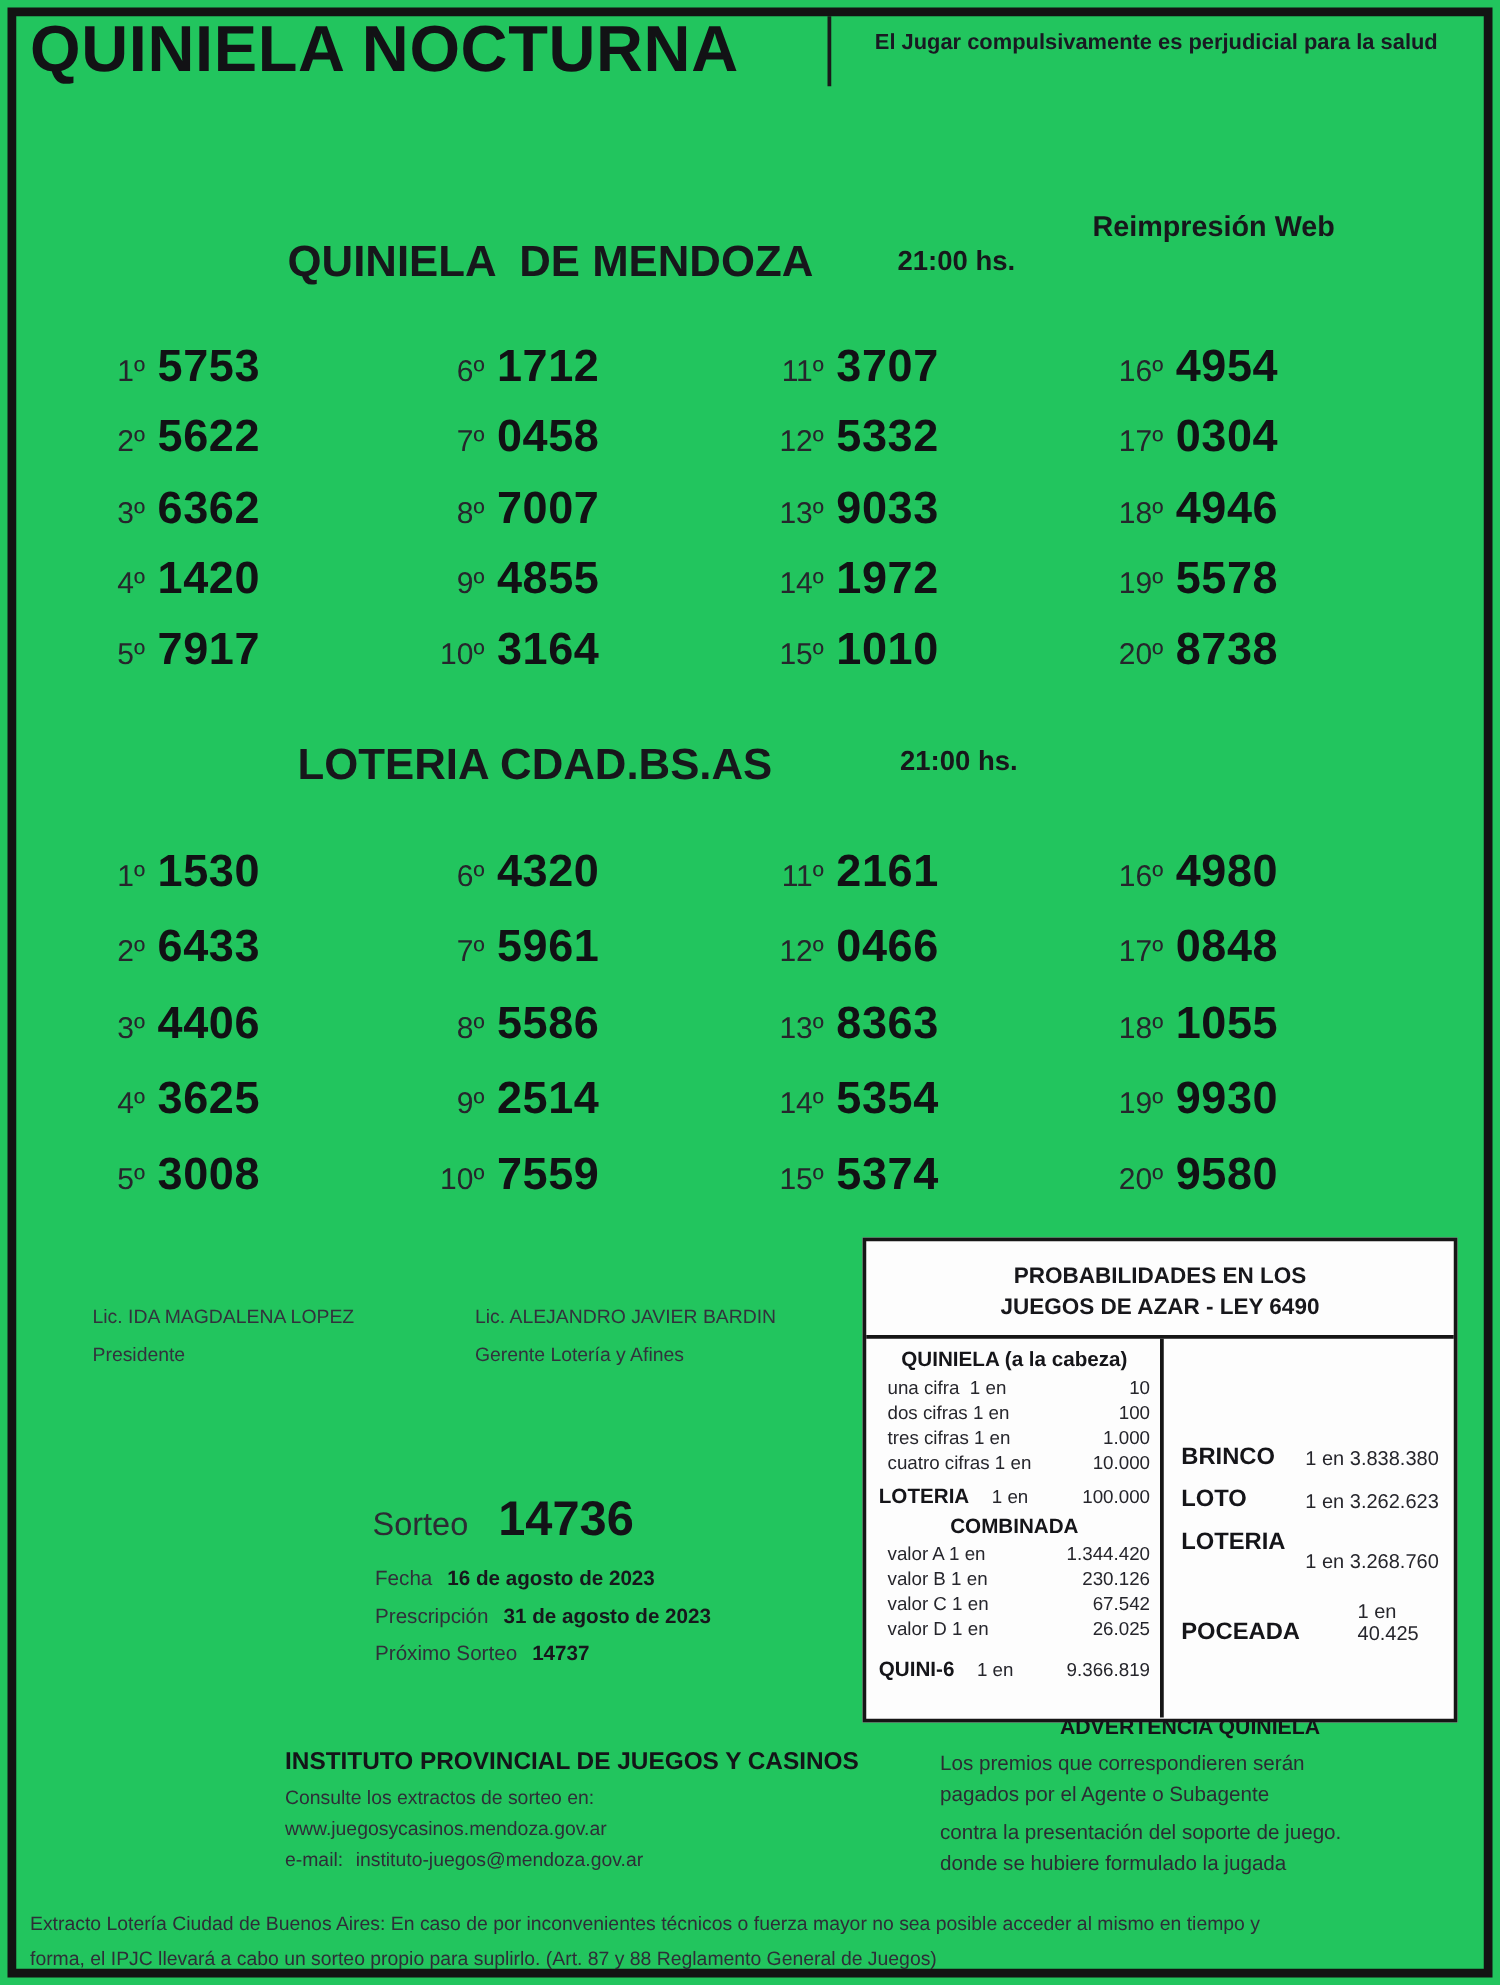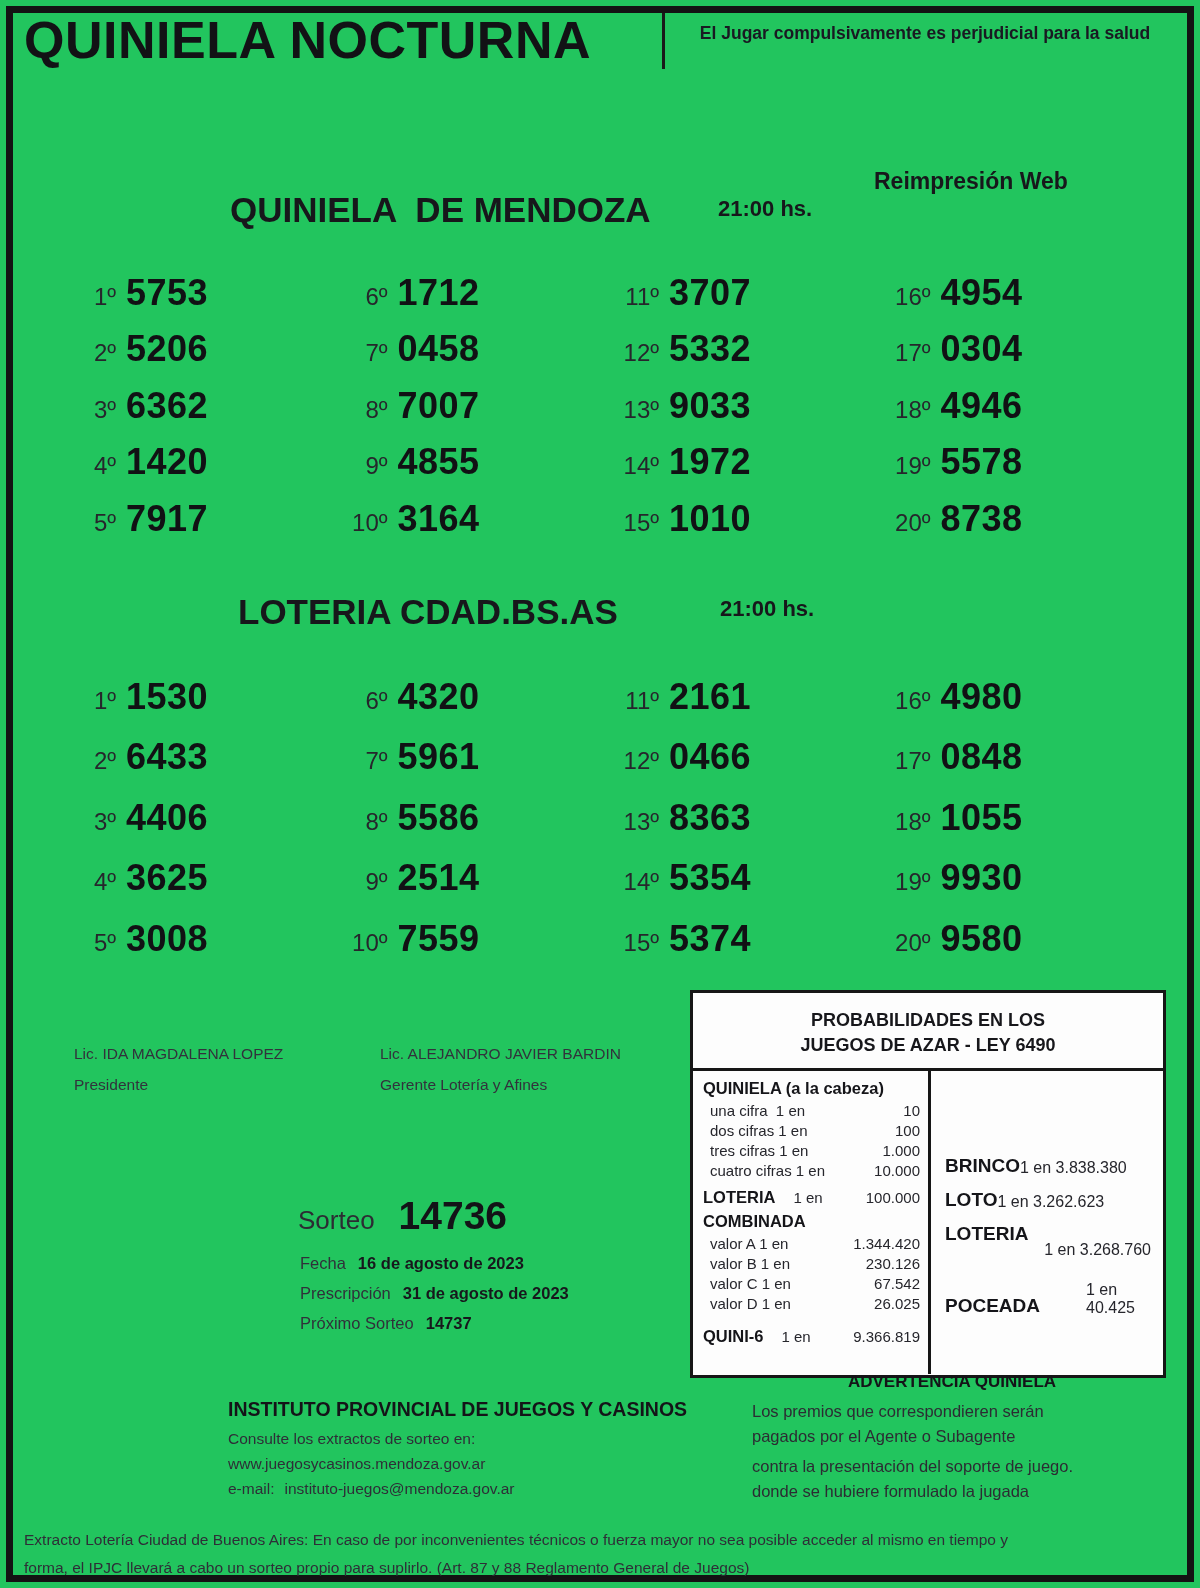--- a/index.html
+++ b/index.html
@@ -40,27 +40,27 @@
   .meta { position:absolute; left:300px; top:1248px; font-size:16.5px; color:#30303a; line-height:30px; }
   .meta b { color:#17171c; margin-left:12px; }
 
   .prob { position:absolute; left:690px; top:990px; width:476px; height:388px;
     border:3px solid #161616; box-sizing:border-box; background:#fdfdfd; }
   .prob-head { height:78px; border-bottom:3px solid #161616; box-sizing:border-box;
     text-align:center; font-weight:bold; font-size:18px; color:#17171b; padding-top:15px; line-height:25px; }
   .prob-body { display:flex; height:303px; }
   .prob-left { width:238px; border-right:3px solid #161616; box-sizing:border-box; padding:8px 8px 0 10px; font-size:15px; color:#26262c; }
   .prob-right { flex:1; box-sizing:border-box; padding:84px 12px 0 14px; }
-  .ph { font-weight:bold; font-size:16.5px; color:#151519; margin-bottom:3px; white-space:pre; }
+  .ph { font-weight:bold; font-size:16.5px; color:#151519; margin-bottom:3px; white-space:pre;text-align:center; }
   .pr { display:flex; justify-content:space-between; padding-left:7px; line-height:20px; white-space:pre; }
   .pr-flat { display:flex; justify-content:center; line-height:21px; white-space:pre; }
   .pr-flat .pname { font-weight:bold; font-size:16.5px; color:#151519; }
   .pr-flat .pmid { margin-left:10px; flex:1; padding-left:8px; }
   .mt6 { margin-top:6px; } .mt4 { margin-top:4px; } .mt12 { margin-top:12px; }
-  .pb-row { display:flex; align-items:flex-end; margin-bottom:12px; }
+  .pb-row { display:flex; justify-content:space-between; align-items:flex-end; margin-bottom:12px; }
   .pb-name { font-weight:bold; font-size:19px; color:#151519; }
   .pb-odds { font-size:16px; color:#26262c; }
   .pb-right { text-align:right; margin-top:-4px; margin-bottom:12px; }
   .pb-last { margin-top:22px;gap:46px; }
 
   .adv { position:absolute; left:742px; top:1372px; width:420px; color:#2c2c33; }
   .adv-title { text-align:center; font-weight:bold; font-size:17px; color:#141418; margin-bottom:7px; }
   .adv-line { padding-left:10px; font-size:16.5px; line-height:25px; }
   .adv-gap { margin-top:5px; }
 
@@ -85,21 +85,21 @@
   <div class="draw-head" id="mendoza-title">QUINIELA  DE MENDOZA</div>
   <div class="draw-time" id="mendoza-time">21:00 hs.</div>
 
   <div class="results" id="mendoza-results">
     <div class="cell">
         <span class="rank">1º</span>
         <span class="num">5753</span>
       </div>
     <div class="cell">
         <span class="rank">2º</span>
-        <span class="num">5206</span>
+        <span class="num">5622</span>
       </div>
     <div class="cell">
         <span class="rank">3º</span>
         <span class="num">6362</span>
       </div>
     <div class="cell">
         <span class="rank">4º</span>
         <span class="num">1420</span>
       </div>
     <div class="cell">

